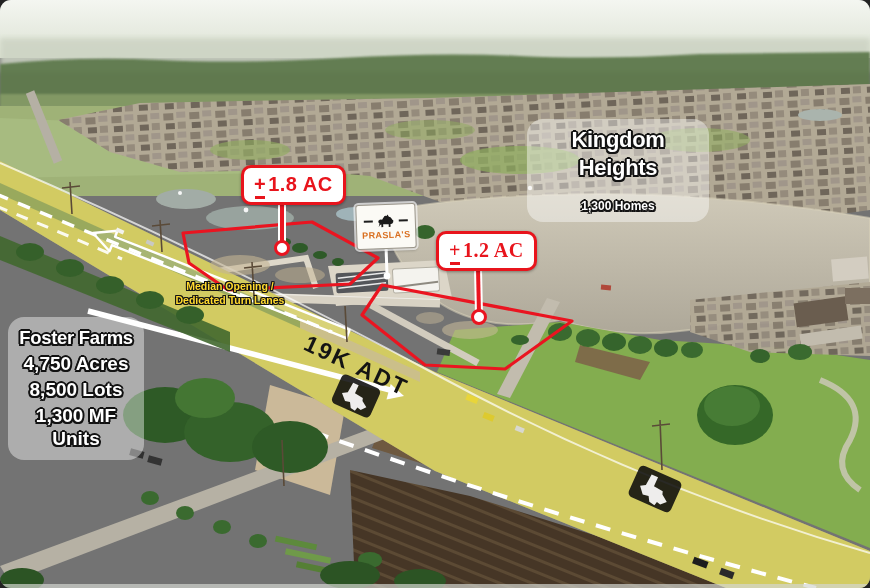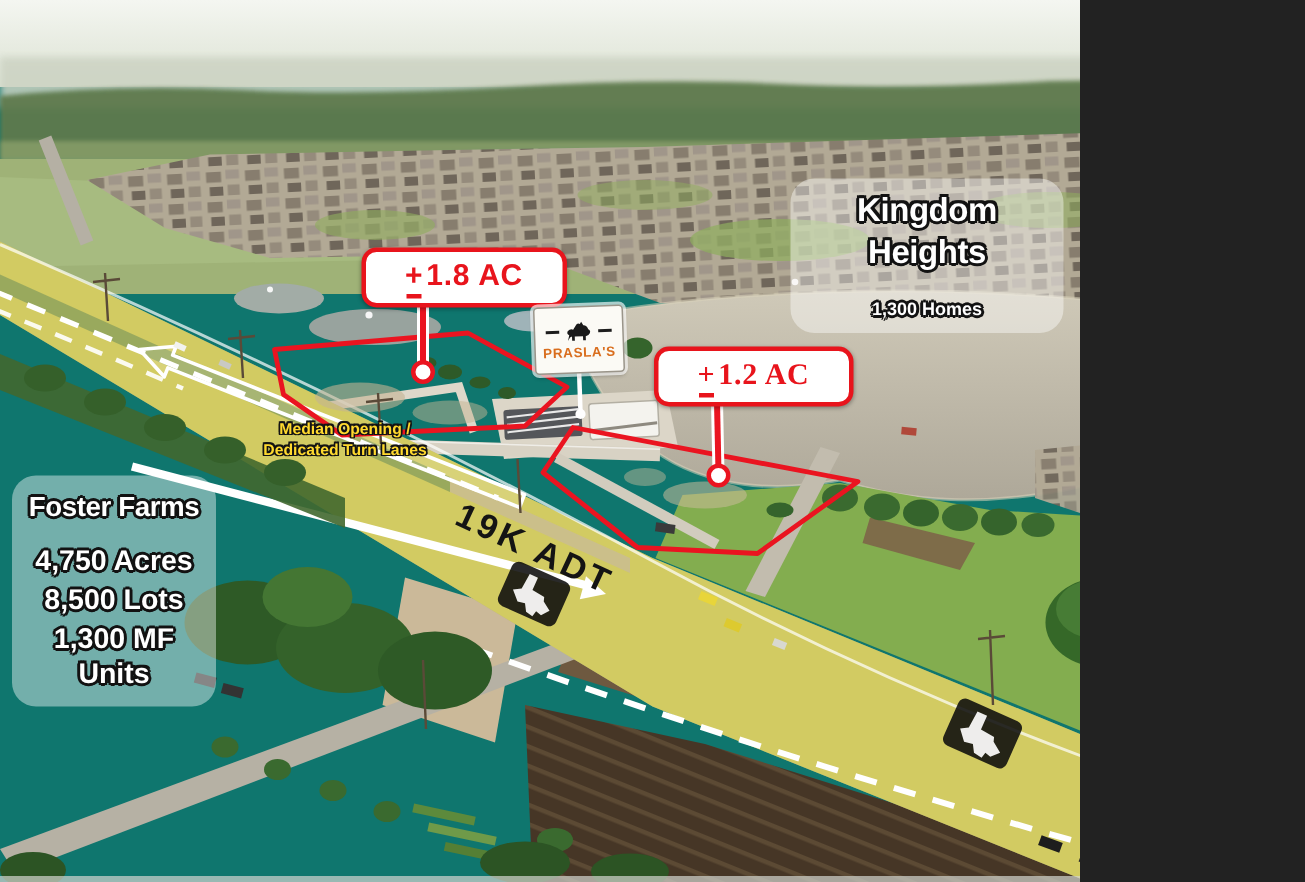--- a/index.html
+++ b/index.html
@@ -1,36 +1,36 @@
 <!DOCTYPE html>
 <html><head>
 <meta charset="utf-8">
 <style>
   html,body{margin:0;padding:0;background:#222;}
-  .stage{position:relative;width:720px;height:588px;overflow:hidden;
-         font-family:"Liberation Sans",sans-serif;background:#0f766e;}
+  .stage{position:relative;width:870px;height:588px;overflow:hidden;
+         font-family:"Liberation Sans",sans-serif;background:#737373;border-radius:11px;}
   .scene{position:absolute;left:0;top:0;width:870px;height:588px;display:block;}
 
   
   .soft-card{position:absolute;background:rgba(255,255,255,.42);border-radius:16px;
              text-align:center;color:#fff;font-weight:bold;line-height:1.25;}
   .ol-strong{text-shadow:2px 0 0 #121212,-2px 0 0 #121212,0 2px 0 #121212,0 -2px 0 #121212,
              1.5px 1.5px 0 #121212,-1.5px 1.5px 0 #121212,1.5px -1.5px 0 #121212,-1.5px -1.5px 0 #121212;}
   .ol-thin{text-shadow:1px 0 0 #141414,-1px 0 0 #141414,0 1px 0 #141414,0 -1px 0 #141414,
              1px 1px 0 #141414,-1px 1px 0 #141414,1px -1px 0 #141414,-1px -1px 0 #141414;}
   .kingdom{left:527px;top:119px;width:174px;padding:7px 4px 8px;}
   .kingdom .t{font-size:22px;letter-spacing:-.3px;}
   .kingdom .s{font-size:12px;margin-top:18px;}
   .foster{left:8px;top:317px;width:132px;padding:9px 2px;}
-  .foster .t{font-size:18.5px;letter-spacing:-.3px;margin-bottom:14px;}
+  .foster .t{font-size:18.5px;letter-spacing:-.3px;margin-bottom:3px;}
   .foster .s{font-size:19px;margin-top:2px;}
 
   
   .red-tag{position:absolute;background:#fff;border:3px solid #e8141c;border-radius:10px;
-           color:#e8141c;font-weight:bold;font-size:20px;padding:5px 26px 6px;white-space:nowrap;
+           color:#e8141c;font-weight:bold;font-size:20px;padding:5px 10px 6px;white-space:nowrap;
            letter-spacing:.5px;box-shadow:0 1px 3px rgba(0,0,0,.35);}
   .red-tag .pm{position:relative;display:inline-block;margin-right:2px;}
   .red-tag .pm::after{content:"";position:absolute;left:1px;right:1px;bottom:-3px;height:3px;background:#e8141c;}
   .tag-18{left:241px;top:165px;}
   .tag-12{left:436px;top:231px;font-family:Liberation Serif, serif;}
 
   
   .median-note{position:absolute;left:160px;top:279px;width:140px;text-align:center;
                font-size:10.5px;font-weight:bold;color:#ffd92e;line-height:1.35;}
 

